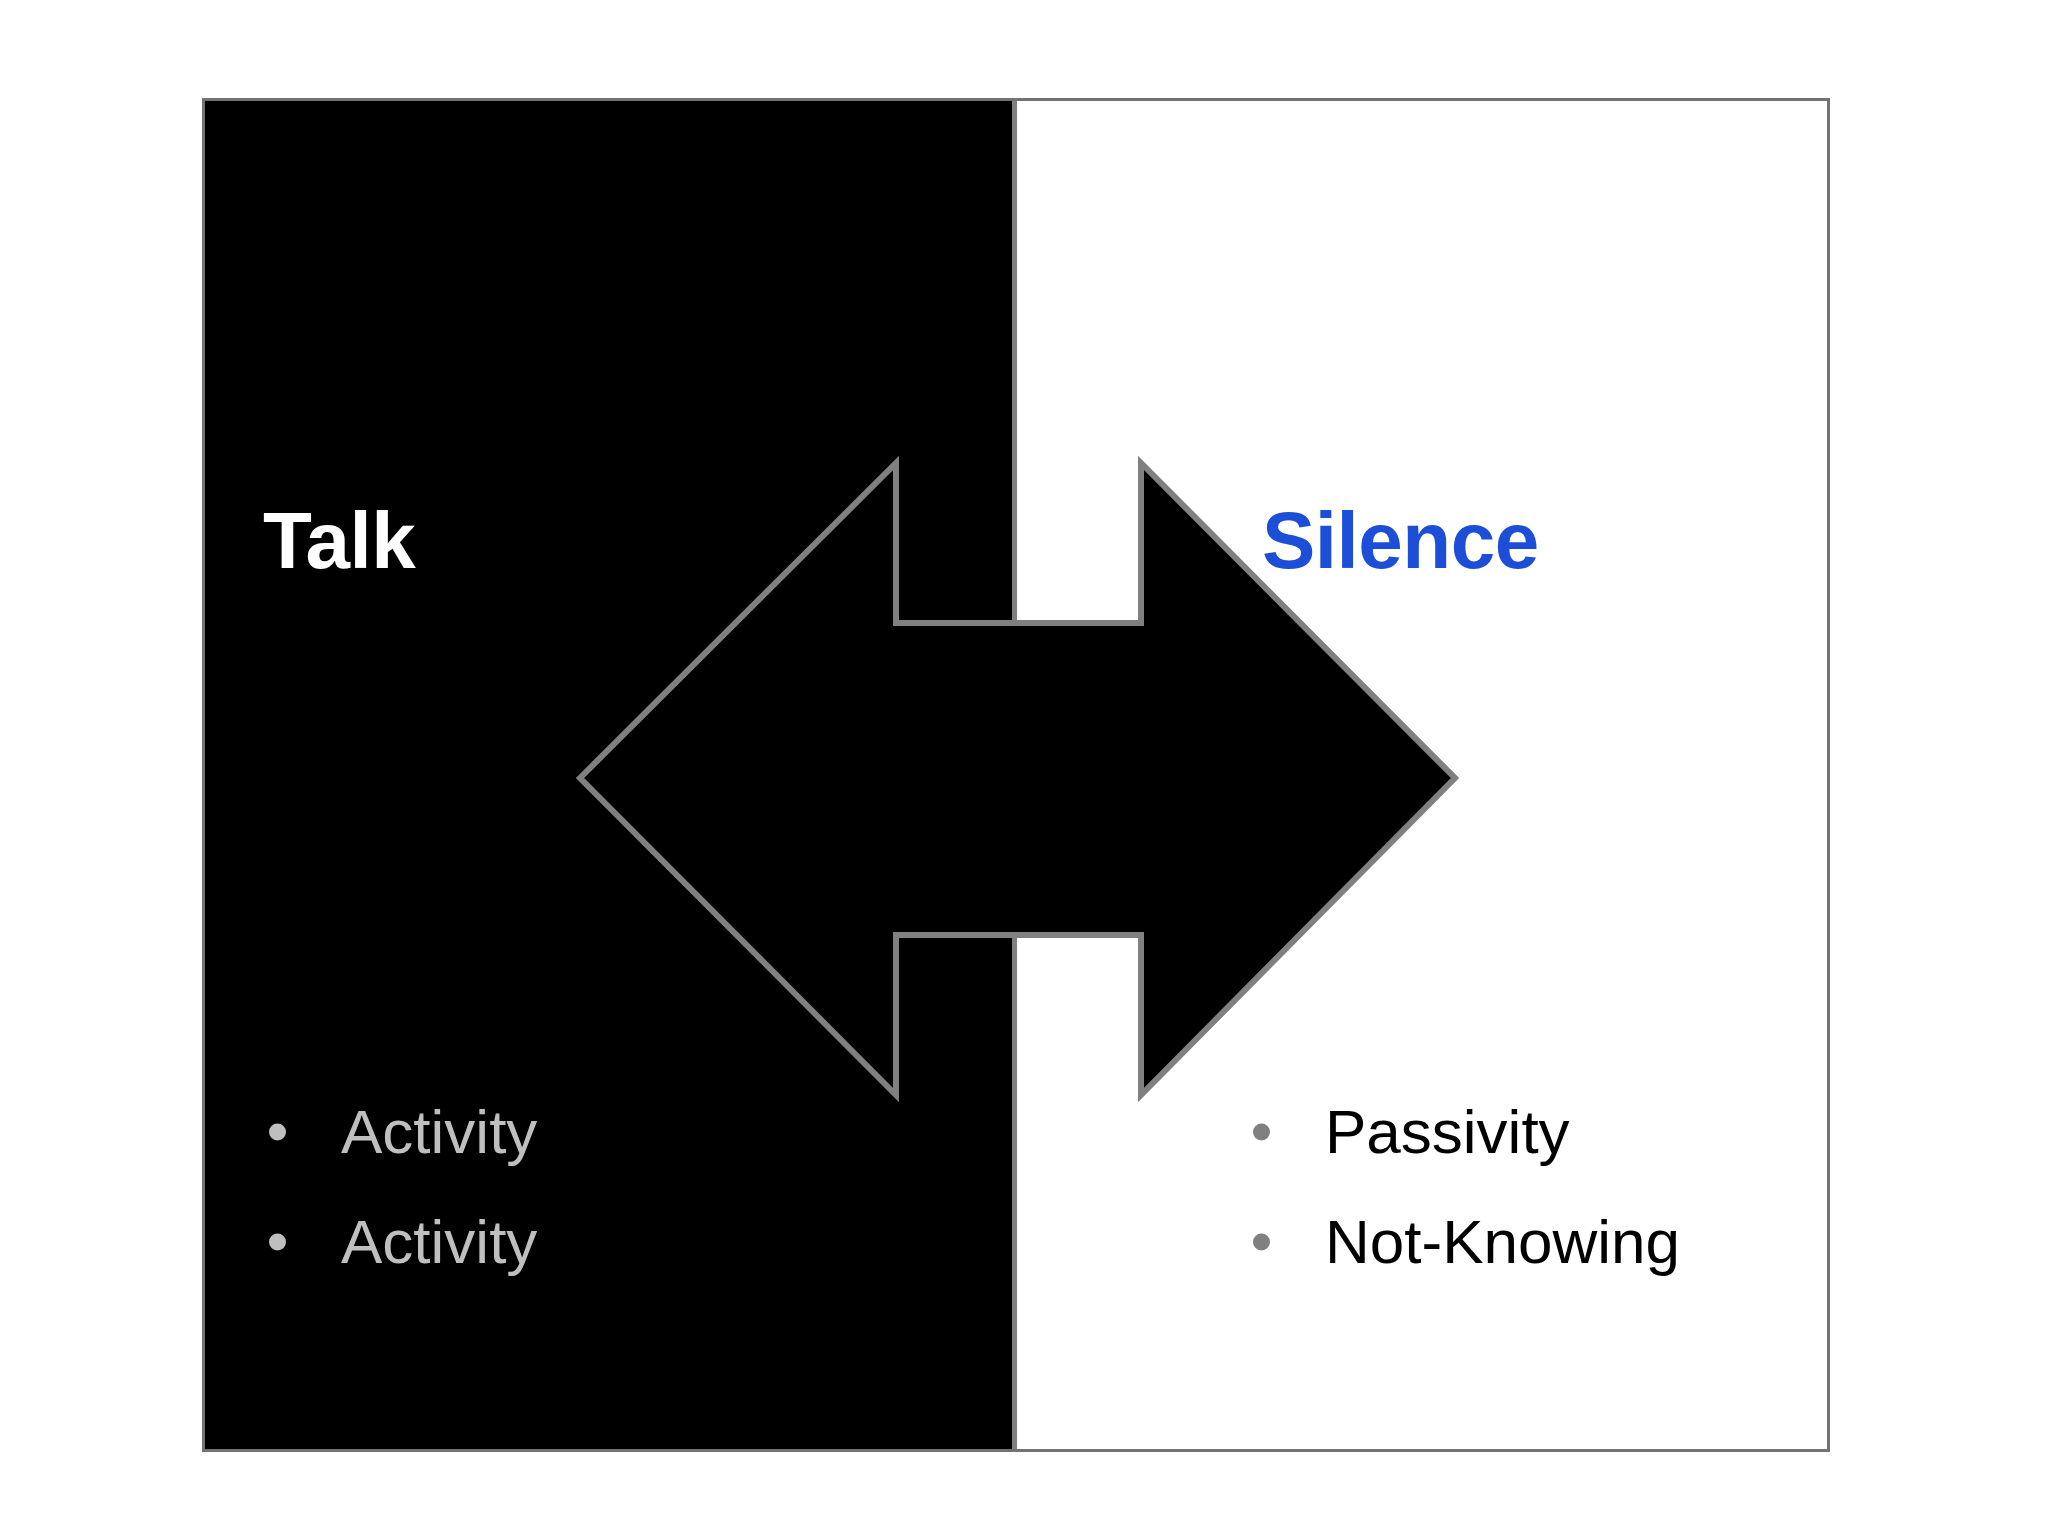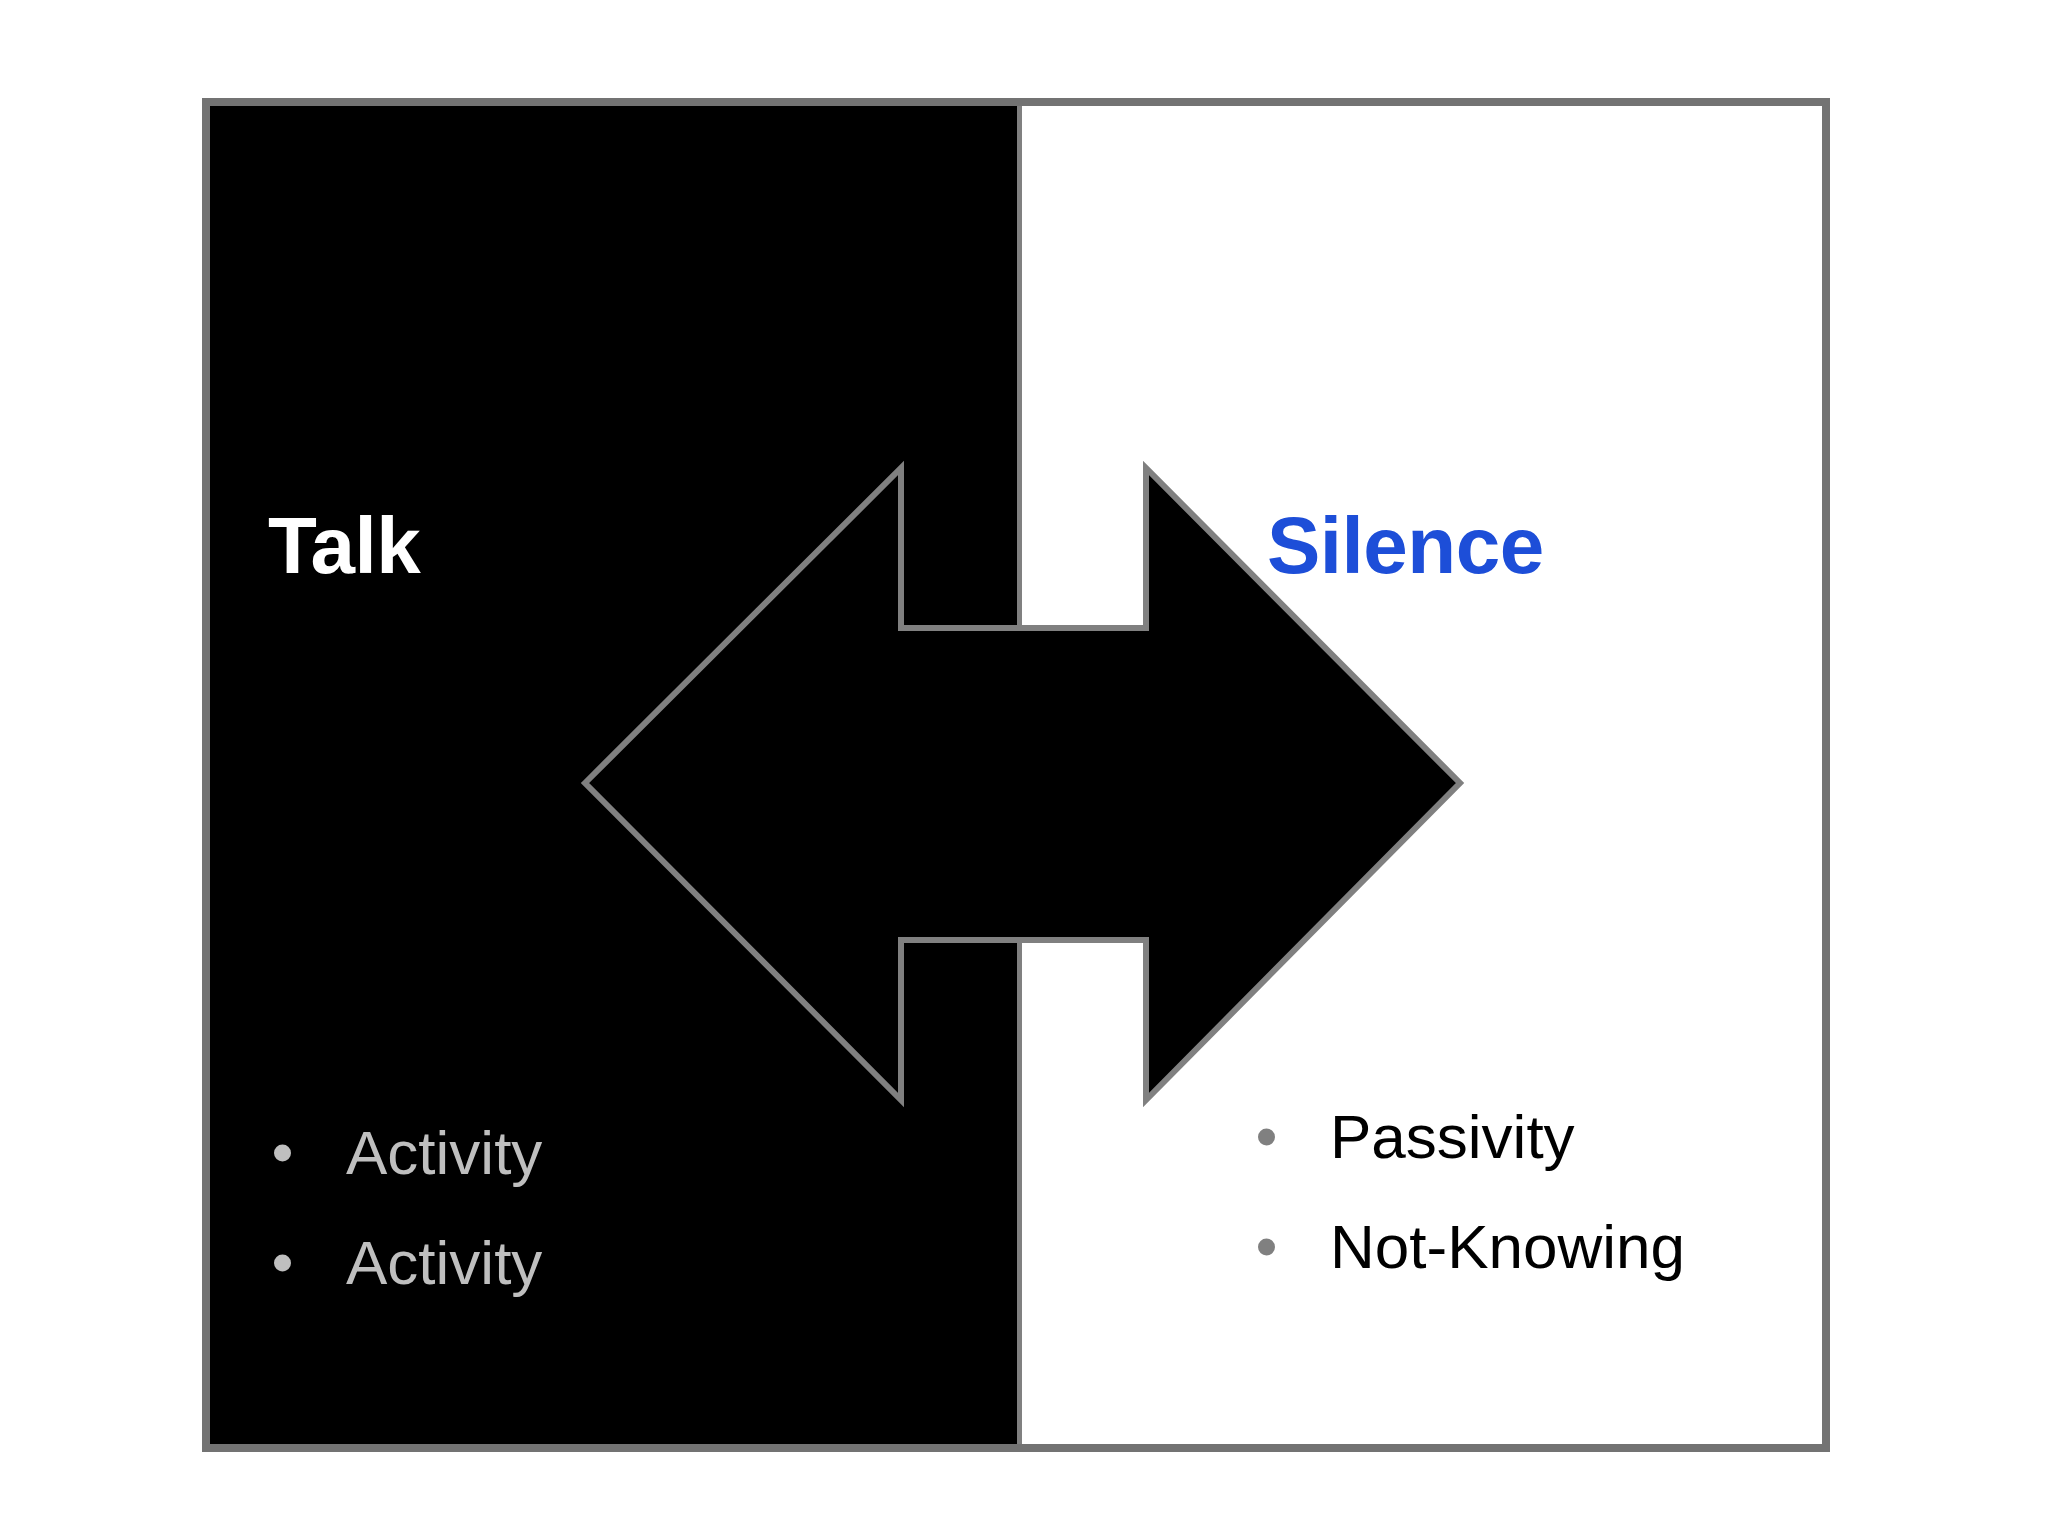--- a/index.html
+++ b/index.html
@@ -16,21 +16,21 @@
   }
 
   
   #diagram-frame {
     position: absolute;
     left: 202px;
     top: 98px;
     width: 1628px;
     height: 1354px;
     box-sizing: border-box;
-    border: 8px solid #737373;
+    border: 3px solid #737373;
     background: #ffffff;
     overflow: hidden;
   }
 
   
   #panel-left {
     position: absolute;
     left: 0;
     top: 0;
     width: 807px;
@@ -103,21 +103,20 @@
     top: 50%;
     transform: translateY(-50%);
     width: 17px;
     height: 17px;
     border-radius: 50%;
   }
   #list-talk {
     left: 58px;
     top: 1000px;
     color: #bfbfbf;
-    margin-top: 16px;
   }
   #list-talk .bullet-dot { background: #bfbfbf; }
   #list-silence {
     left: 230px;
     top: 1000px;
     color: #000000;
   }
   #list-silence .bullet-dot { background: #808080; }
 
   

